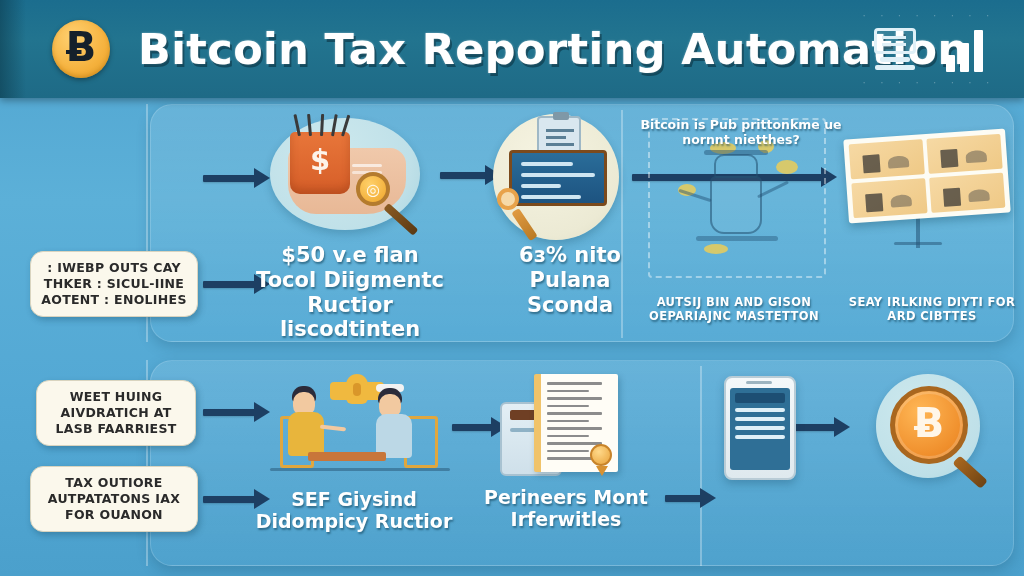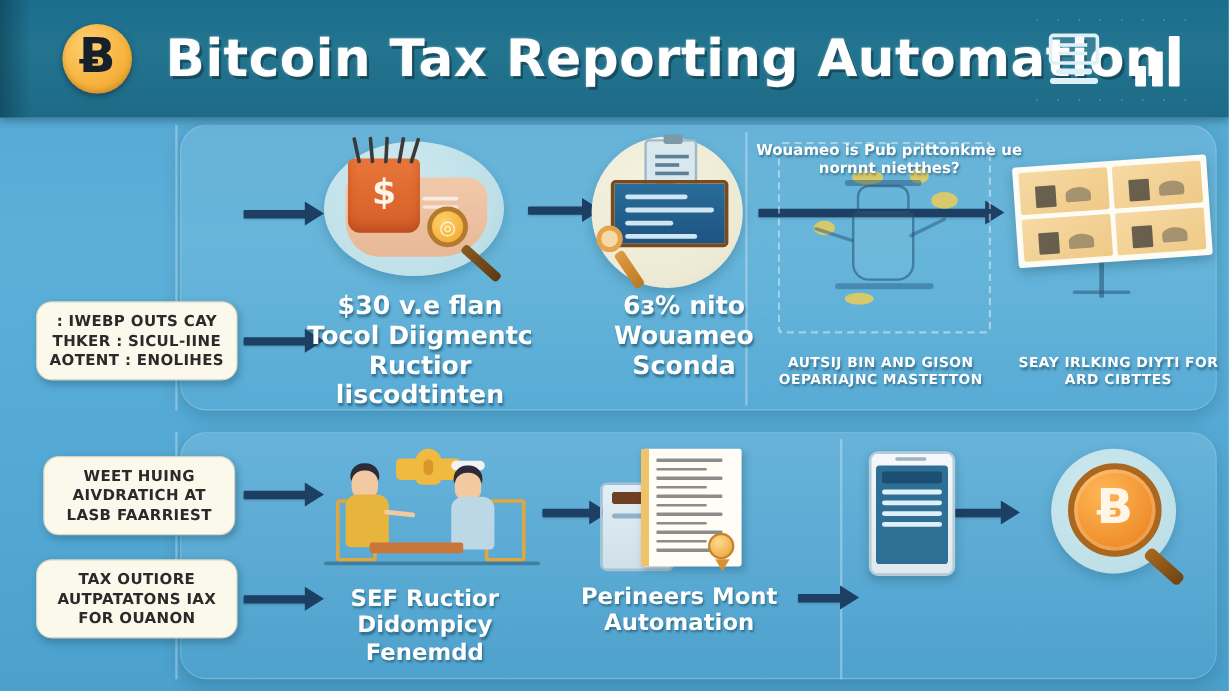--- a/index.html
+++ b/index.html
@@ -668,21 +668,21 @@
   </div>
 
   <div class="art" id="art-btcmag">
     <div class="disc-teal"></div>
     <div class="handle"></div>
     <div class="ring">
       <span>Ƀ</span>
     </div>
   </div>
 
-  <div class="caption tiny" id="cap-top-note">Wouameo is Pub prittonkme ue nornnt nietthes?</div>
-  <div class="caption big" id="cap-1">$30 v.e flan Tocol Diigmentc Ructior liscodtinten</div>
-  <div class="caption big" id="cap-2">6з% nito Wouameo Sconda</div>
+  <div class="caption tiny" id="cap-top-note">Bitcoin is Pub prittonkme ue nornnt nietthes?</div>
+  <div class="caption big" id="cap-1">$50 v.e flan Tocol Diigmentc Ructior liscodtinten</div>
+  <div class="caption big" id="cap-2">6з% nito Pulana Sconda</div>
   <div class="caption small" id="cap-3">AUTSIJ BIN AND GISON OEPARIAJNC MASTETTON</div>
   <div class="caption small" id="cap-4">SEAY IRLKING DIYTI FOR ARD CIBTTES</div>
-  <div class="caption mid" id="cap-5">SEF Ructior Didompicy Fenemdd</div>
-  <div class="caption mid" id="cap-6">Perineers Mont Automation</div>
+  <div class="caption mid" id="cap-5">SEF Giysind Didompicy Ructior</div>
+  <div class="caption mid" id="cap-6">Perineers Mont Irferwitles</div>
 
 </div>
 
 </body></html>

